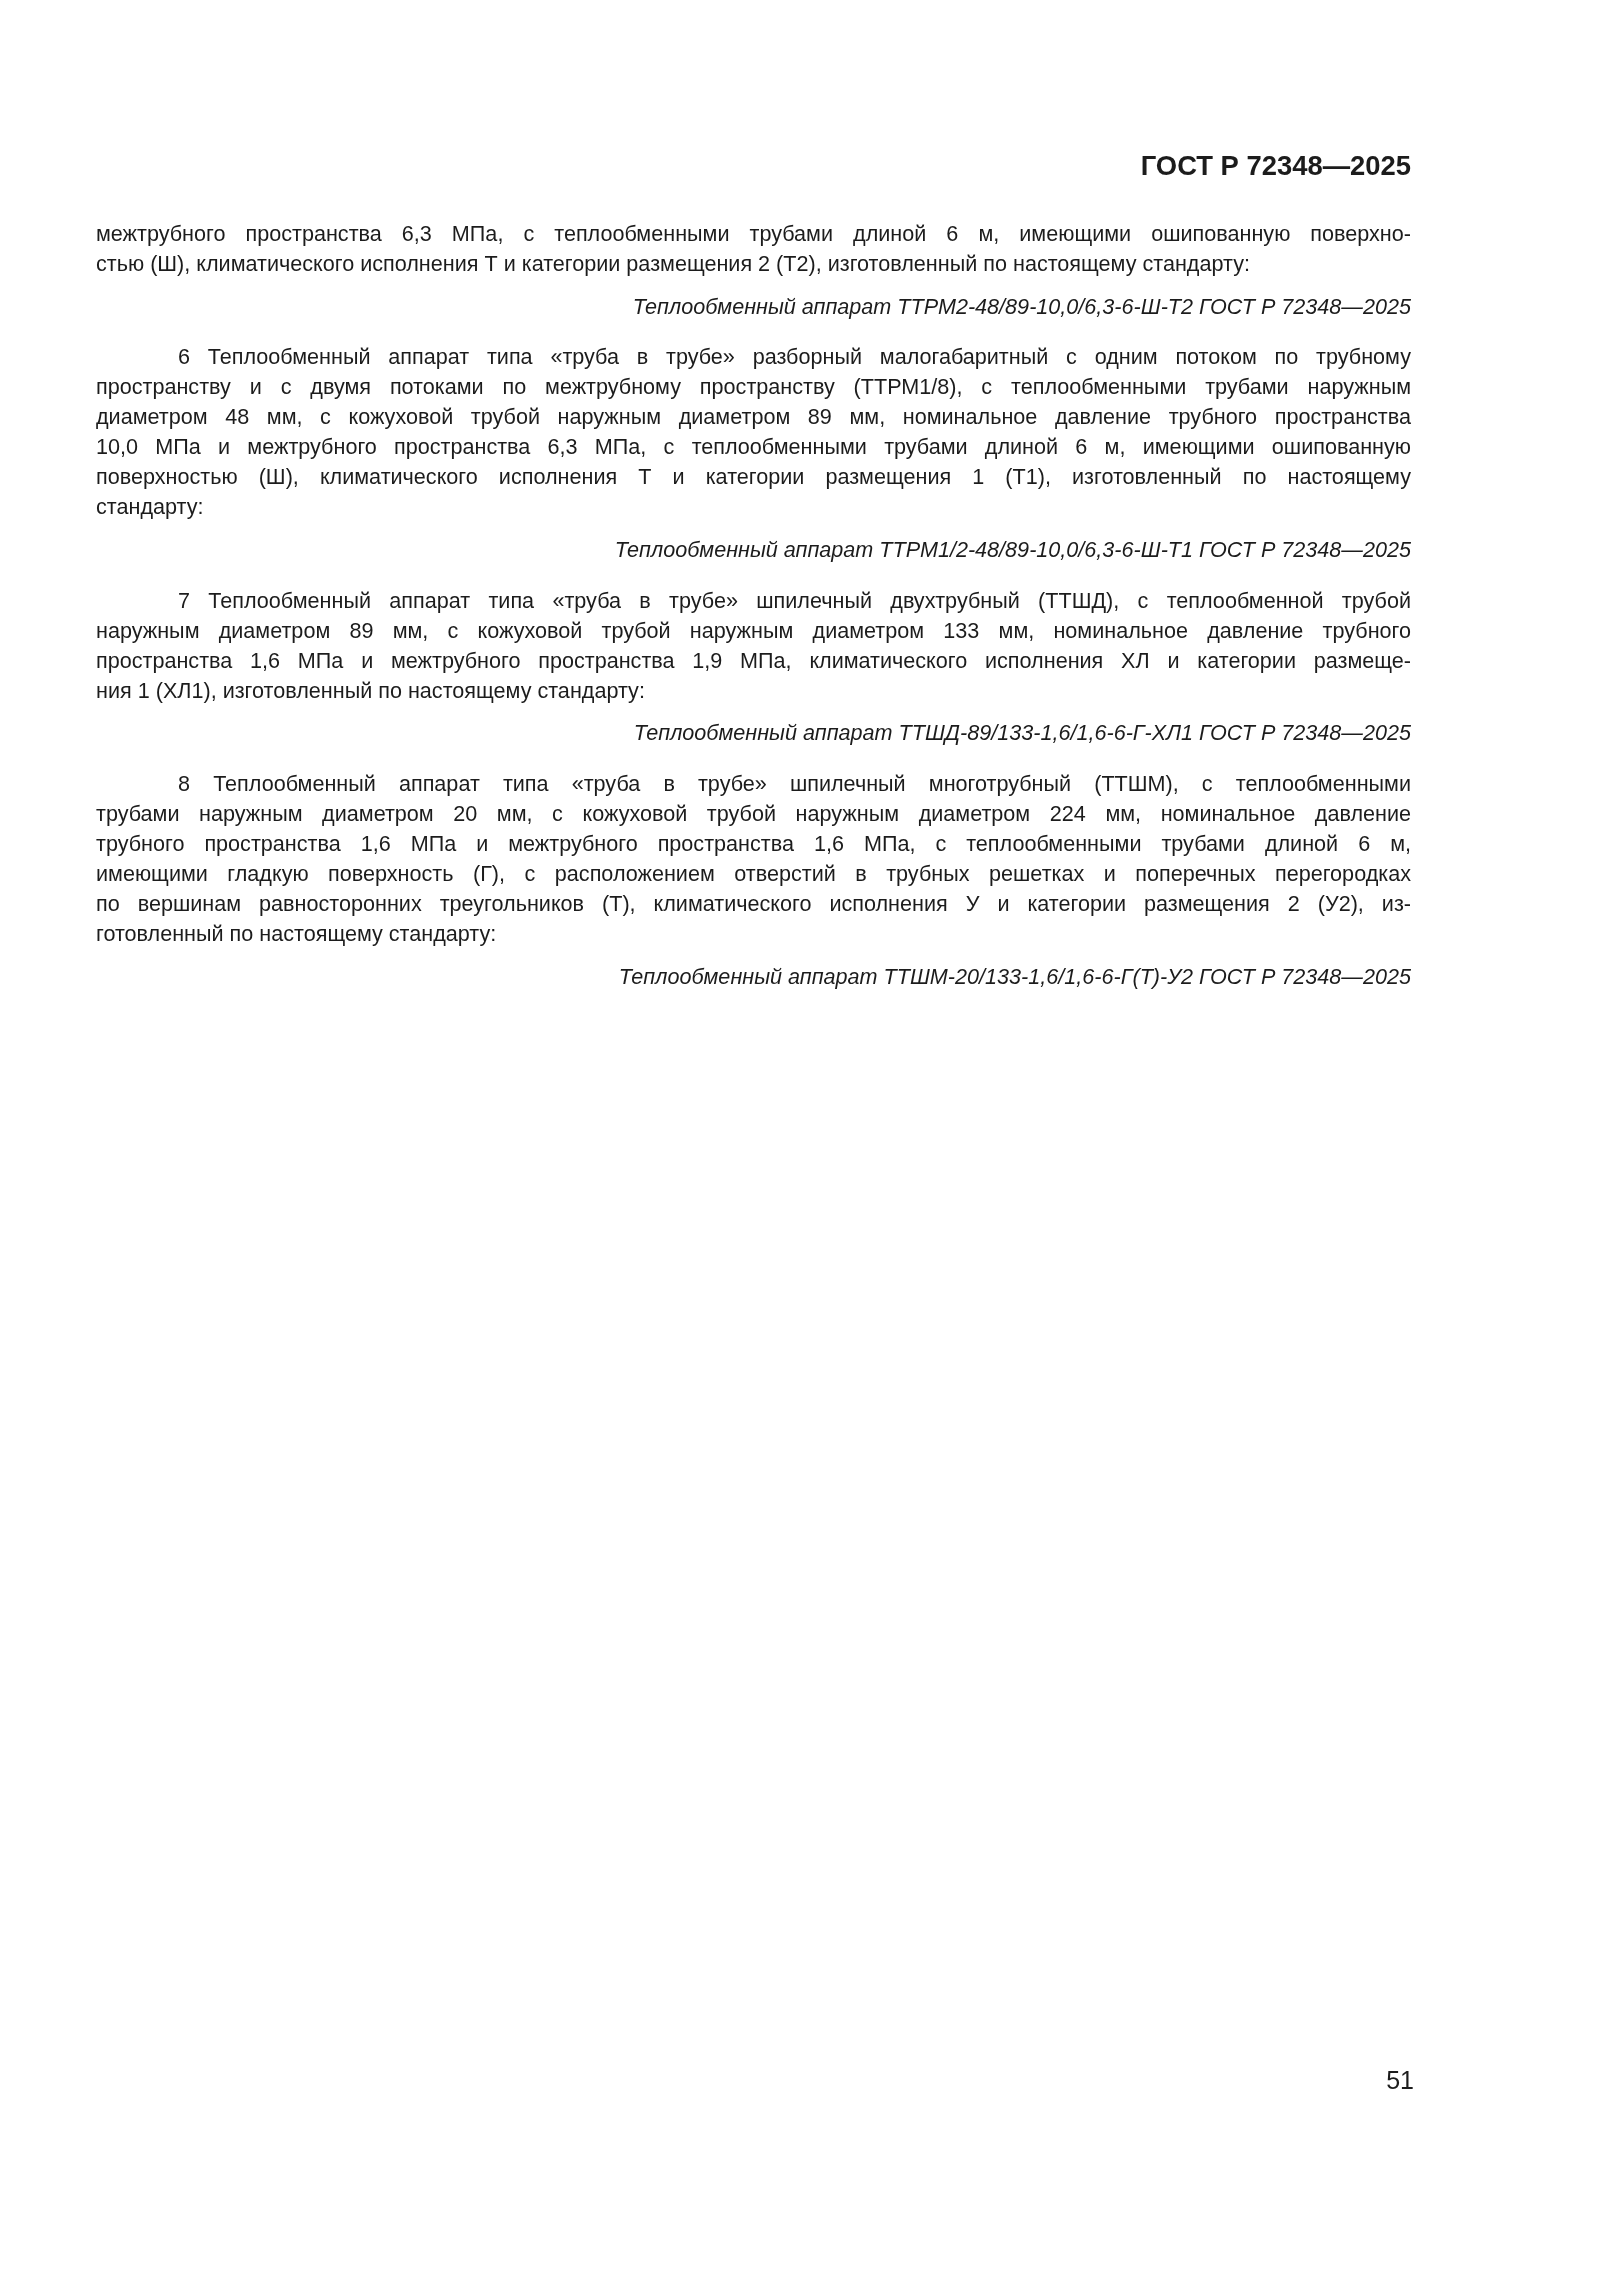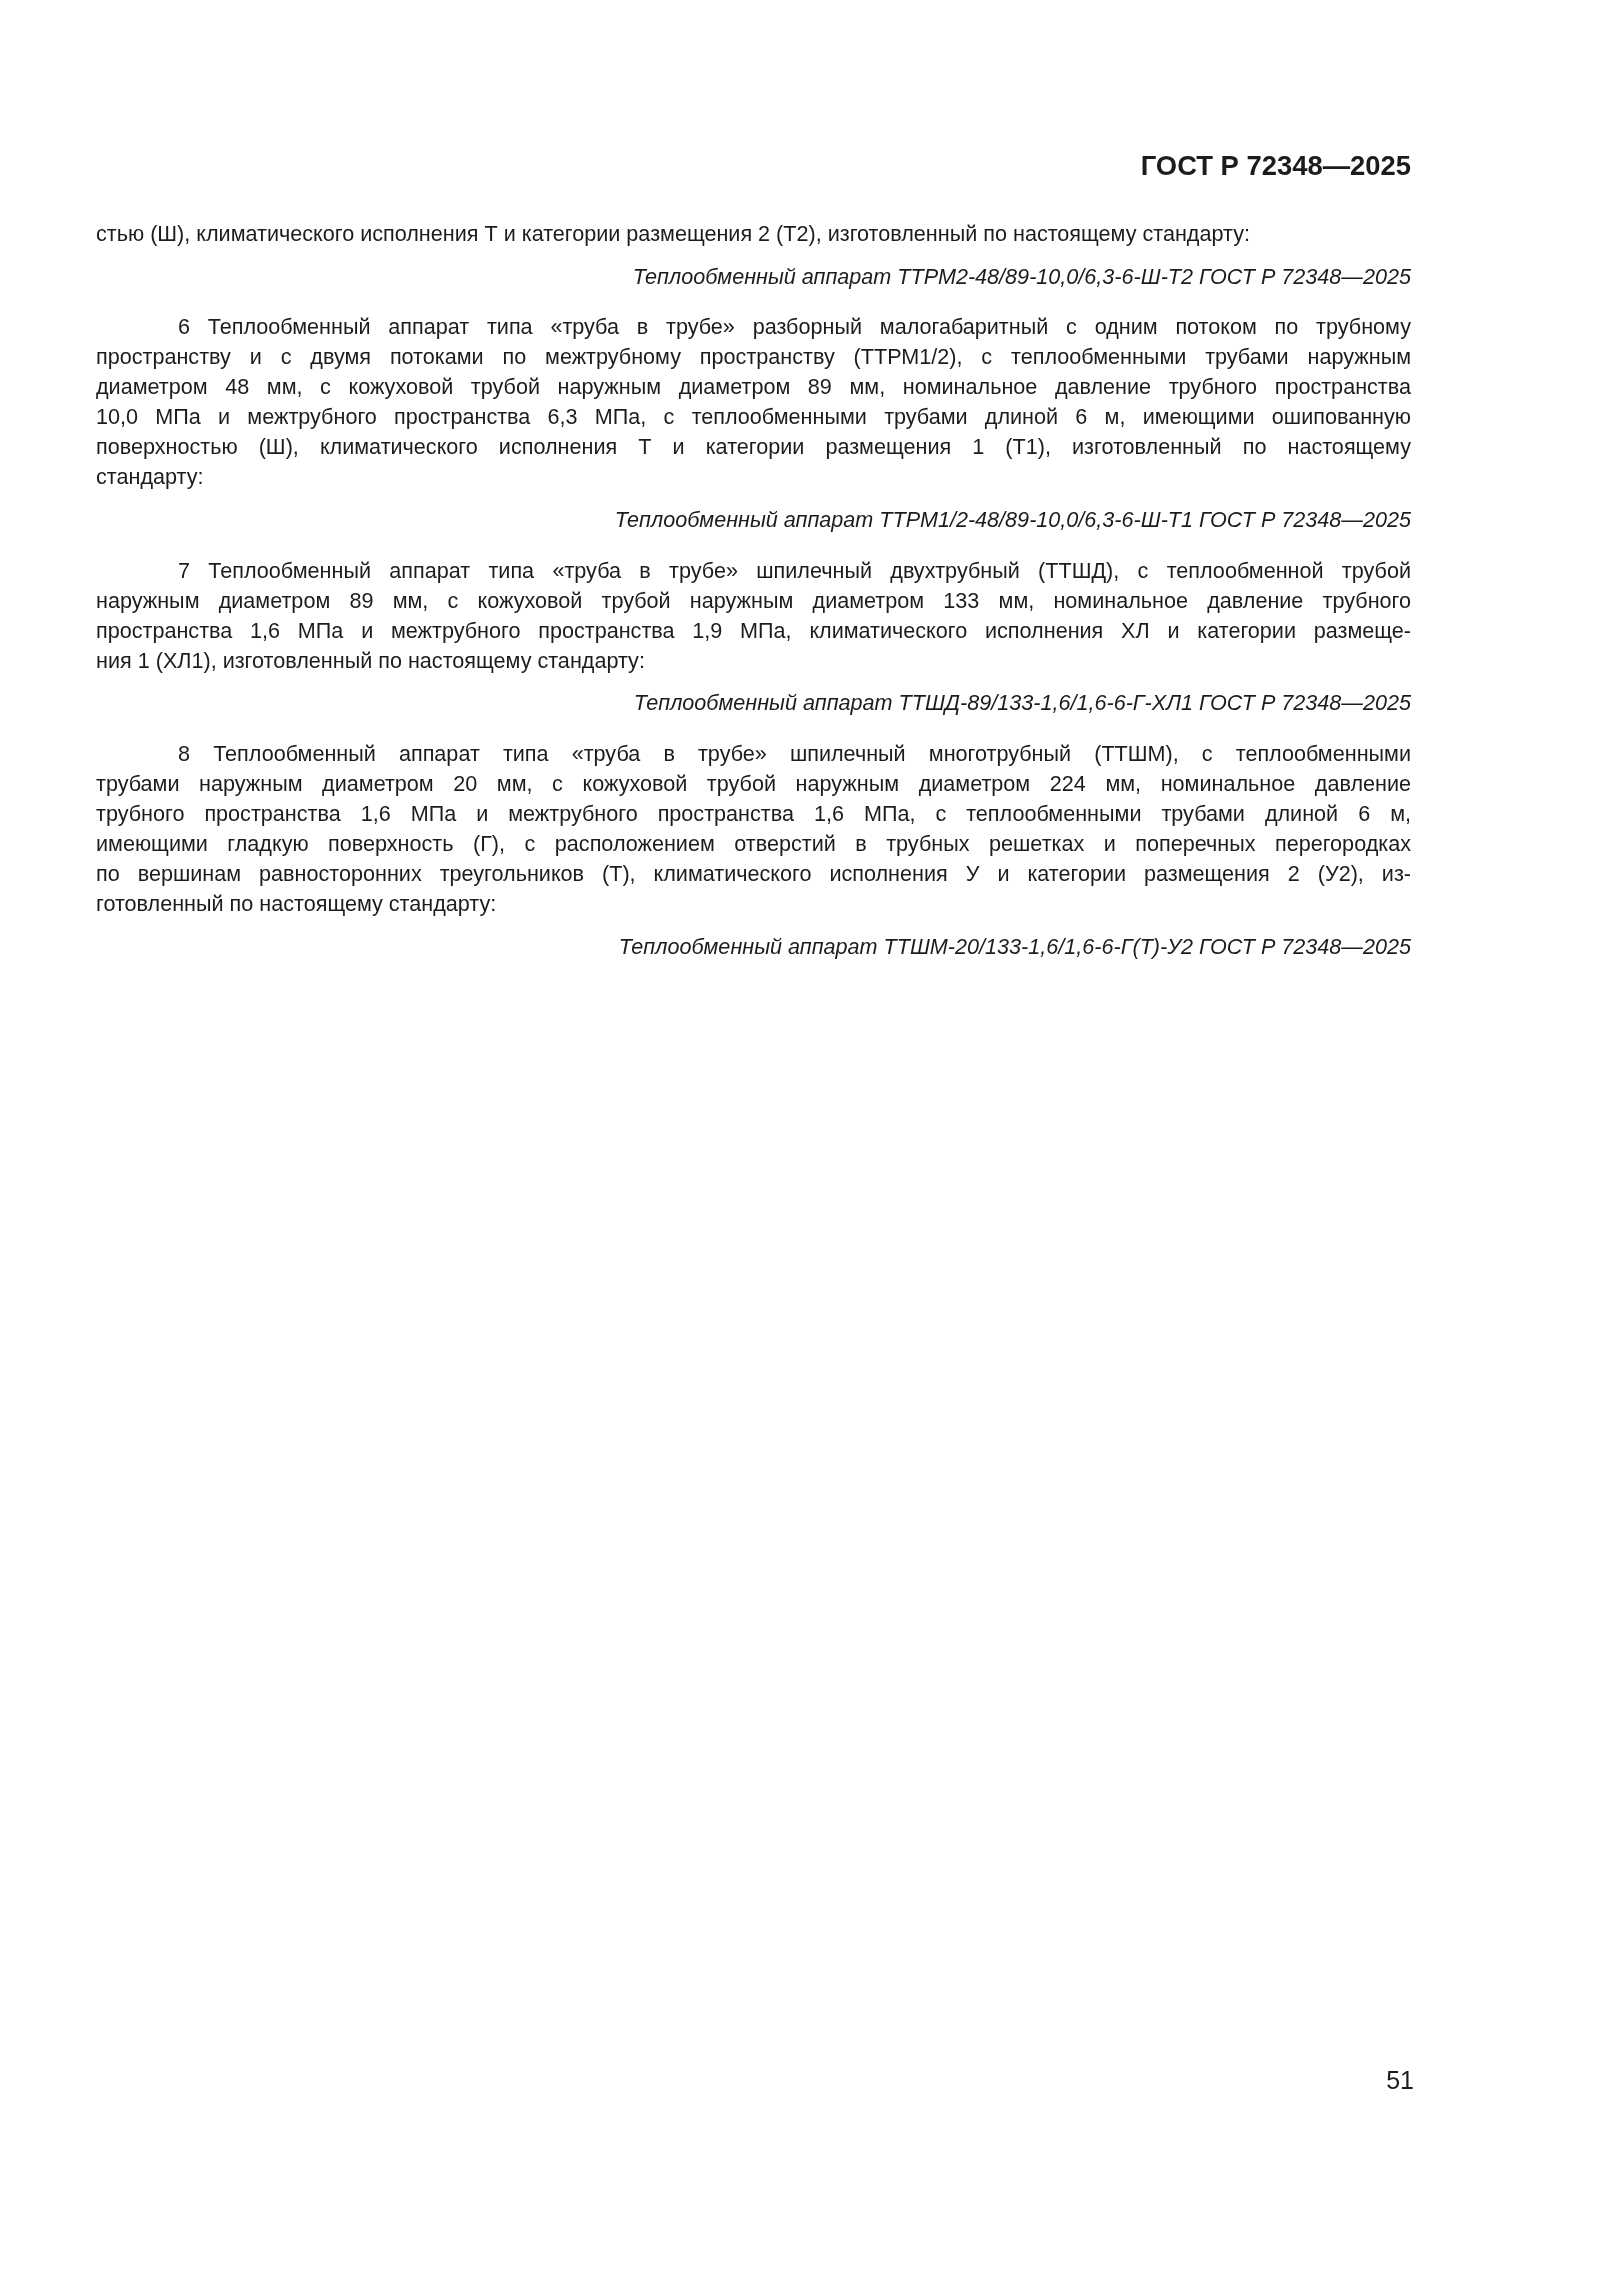--- a/index.html
+++ b/index.html
@@ -66,28 +66,29 @@
 
 <div class="page">
 
   <div class="doc-header">
     <span>ГОСТ Р 72348—2025</span>
   </div>
 
   <div class="body-text">
 
     <p class="para">
+      <span class="line">межтрубного пространства 6,3 МПа, с теплообменными трубами длиной 6 м, имеющими ошипованную поверхно-</span>
       <span class="line last">стью (Ш), климатического исполнения Т и категории размещения 2 (Т2), изготовленный по настоящему стандарту:</span>
     </p>
 
     <span class="designation">Теплообменный аппарат ТТРМ2-48/89-10,0/6,3-6-Ш-Т2 ГОСТ Р 72348—2025</span>
 
     <p class="para">
       <span class="line first">6 Теплообменный аппарат типа «труба в трубе» разборный малогабаритный с одним потоком по трубному</span>
-      <span class="line">пространству и с двумя потоками по межтрубному пространству (ТТРМ1/2), с теплообменными трубами наружным</span>
+      <span class="line">пространству и с двумя потоками по межтрубному пространству (ТТРМ1/8), с теплообменными трубами наружным</span>
       <span class="line">диаметром 48 мм, с кожуховой трубой наружным диаметром 89 мм, номинальное давление трубного пространства</span>
       <span class="line">10,0 МПа и межтрубного пространства 6,3 МПа, с теплообменными трубами длиной 6 м, имеющими ошипованную</span>
       <span class="line">поверхностью (Ш), климатического исполнения Т и категории размещения 1 (Т1), изготовленный по настоящему</span>
       <span class="line last">стандарту:</span>
     </p>
 
     <span class="designation">Теплообменный аппарат ТТРМ1/2-48/89-10,0/6,3-6-Ш-Т1 ГОСТ Р 72348—2025</span>
 
     <p class="para">
       <span class="line first">7 Теплообменный аппарат типа «труба в трубе» шпилечный двухтрубный (ТТШД), с теплообменной трубой</span>

